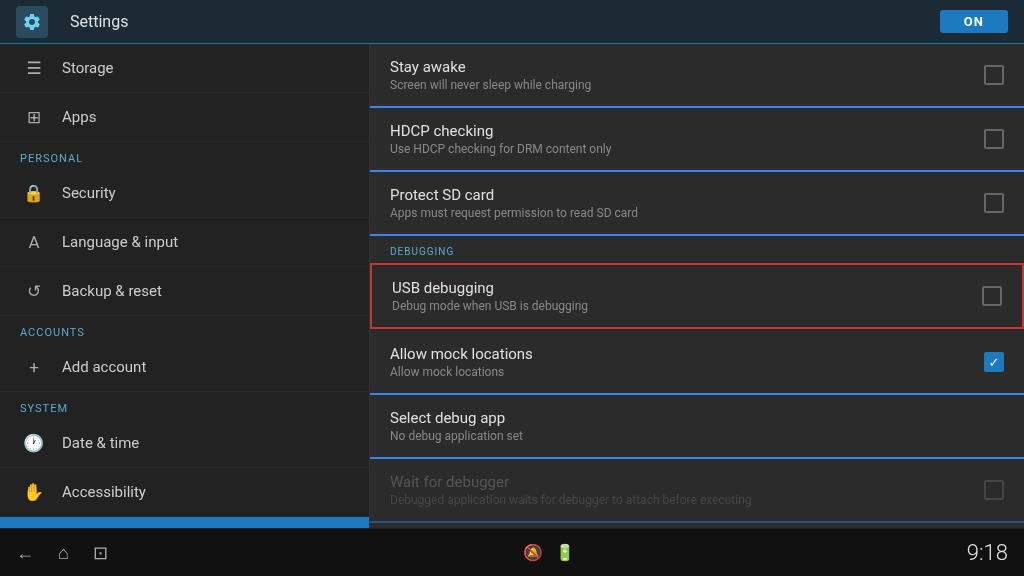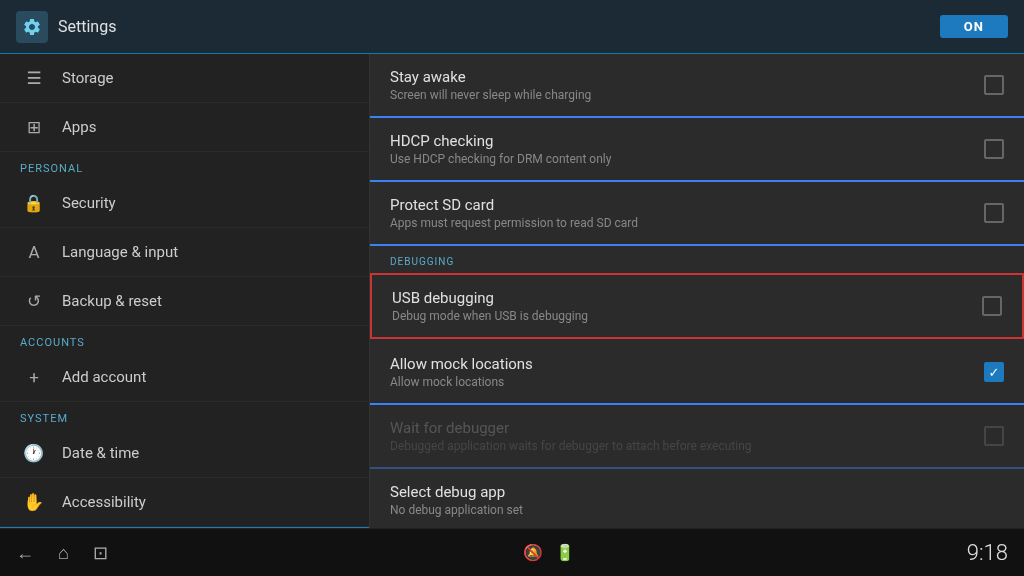--- a/index.html
+++ b/index.html
@@ -9,27 +9,28 @@
       background: #1a1a1a;
       font-family: 'Roboto', Arial, sans-serif;
       color: #e0e0e0;
       overflow: hidden;
       display: flex;
       flex-direction: column;
     }
 
     
     #top-bar {
-      height: 54px;
+      height: 44px;
       background: #1c2a35;
       display: flex;
       align-items: center;
       padding: 0 16px;
       border-bottom: 1px solid #0d7fa5;
       flex-shrink: 0;
+      gap: 12px;
     }
     #top-bar-icon {
       width: 32px;
       height: 32px;
       background: #2a4a5e;
       border-radius: 4px;
       display: flex;
       align-items: center;
       justify-content: center;
       margin-right: 10px;
@@ -295,33 +296,33 @@
     </div>
 
     <div class="setting-row">
       <div class="setting-text">
         <div class="setting-title">Allow mock locations</div>
         <div class="setting-subtitle">Allow mock locations</div>
       </div>
       <div class="checkbox checked"></div>
     </div>
 
+    <div class="setting-row">
+      <div class="setting-text">
+        <div class="setting-title">Select debug app</div>
+        <div class="setting-subtitle">No debug application set</div>
+      </div>
+    </div>
+
     <div class="setting-row disabled">
       <div class="setting-text">
         <div class="setting-title">Wait for debugger</div>
         <div class="setting-subtitle">Debugged application waits for debugger to attach before executing</div>
       </div>
       <div class="checkbox"></div>
-    </div>
-
-    <div class="setting-row">
-      <div class="setting-text">
-        <div class="setting-title">Select debug app</div>
-        <div class="setting-subtitle">No debug application set</div>
-      </div>
     </div>
 
     <div class="section-header">INPUT</div>
 
   </div>
 </div>
 
 <div id="bottom-bar">
   <span class="nav-btn">←</span>
   <span class="nav-btn">⌂</span>

